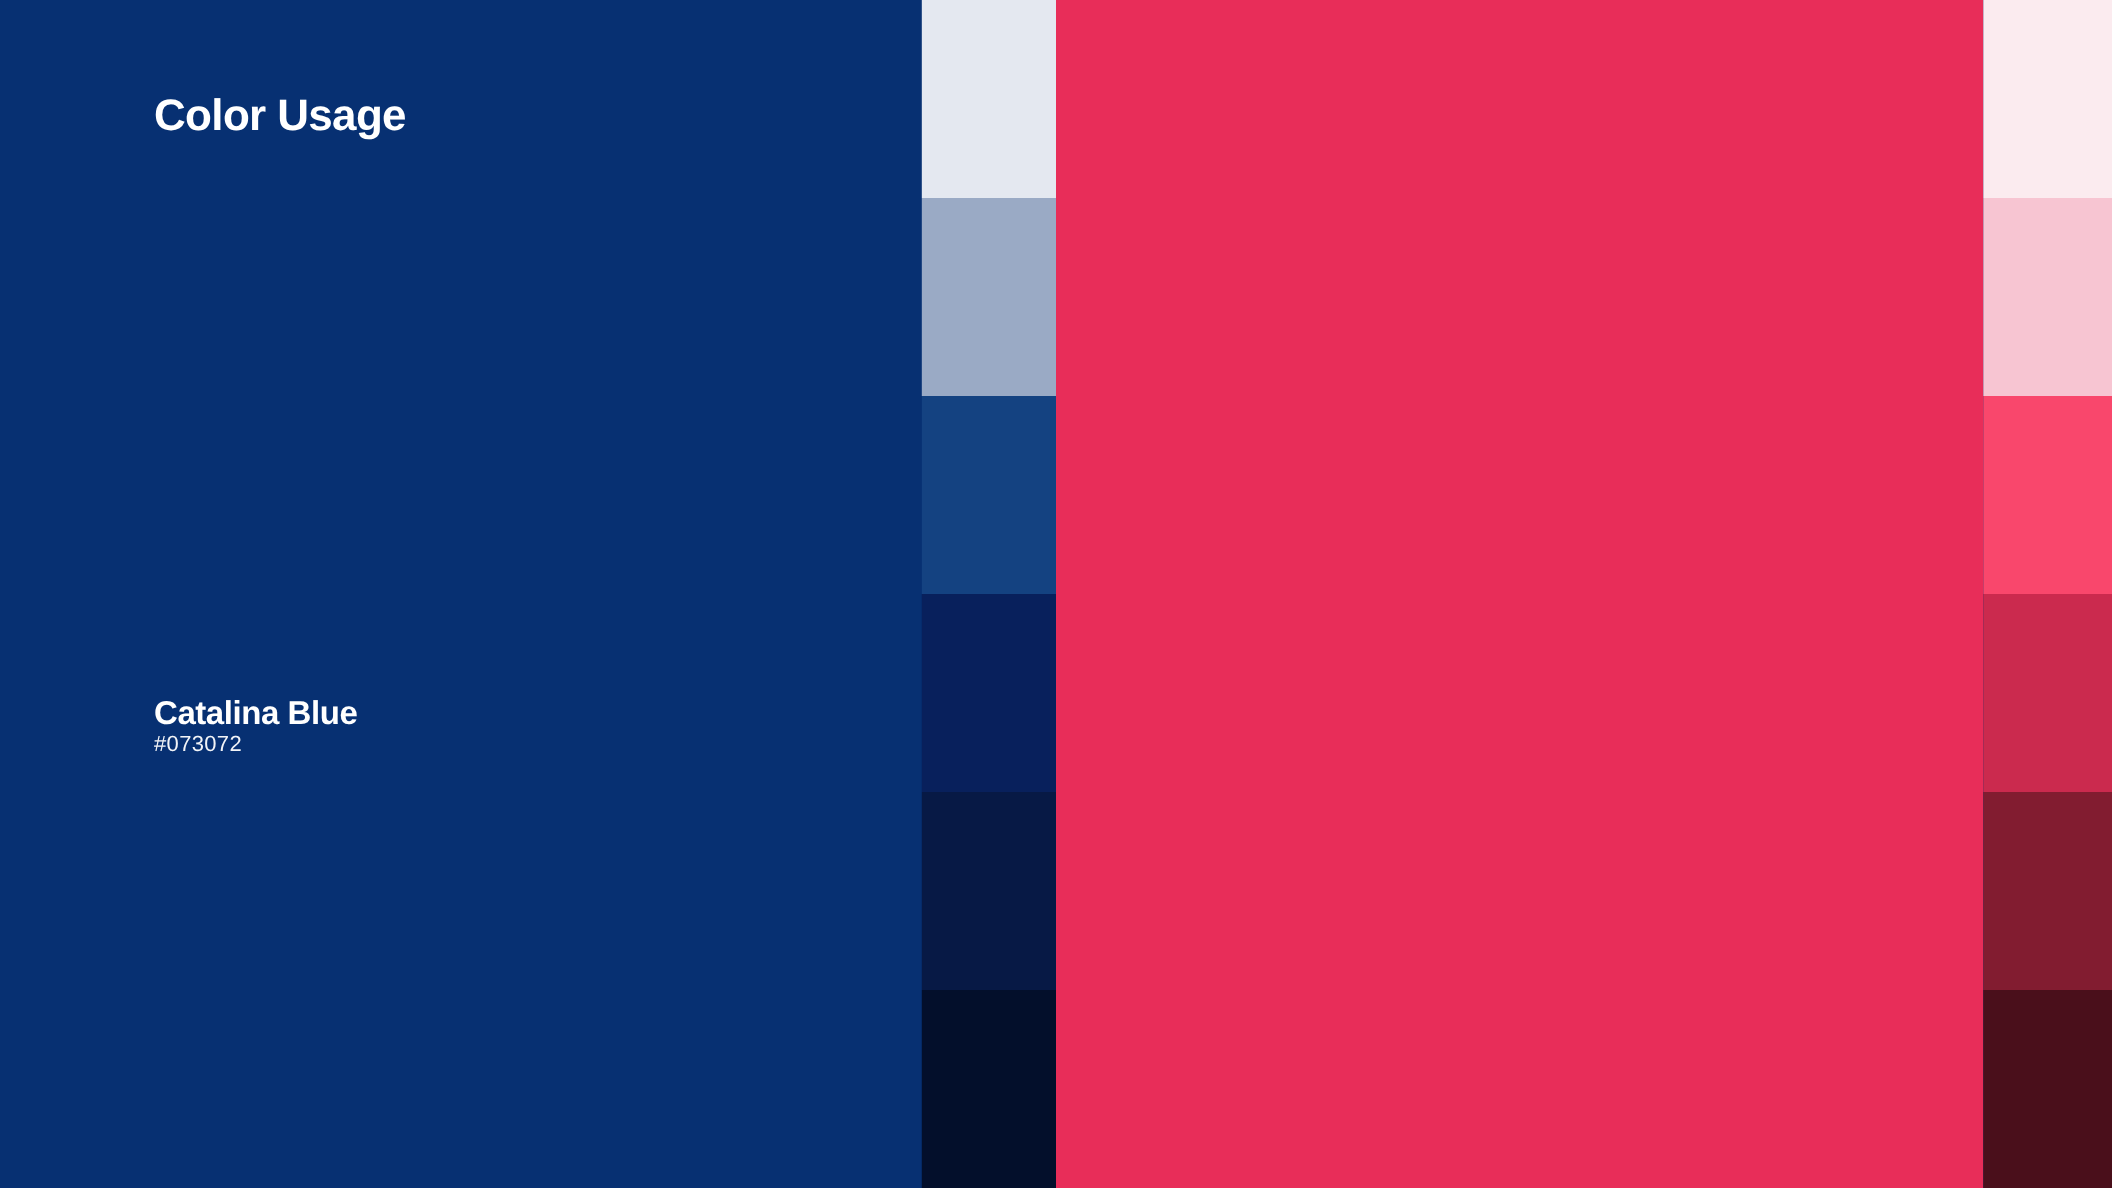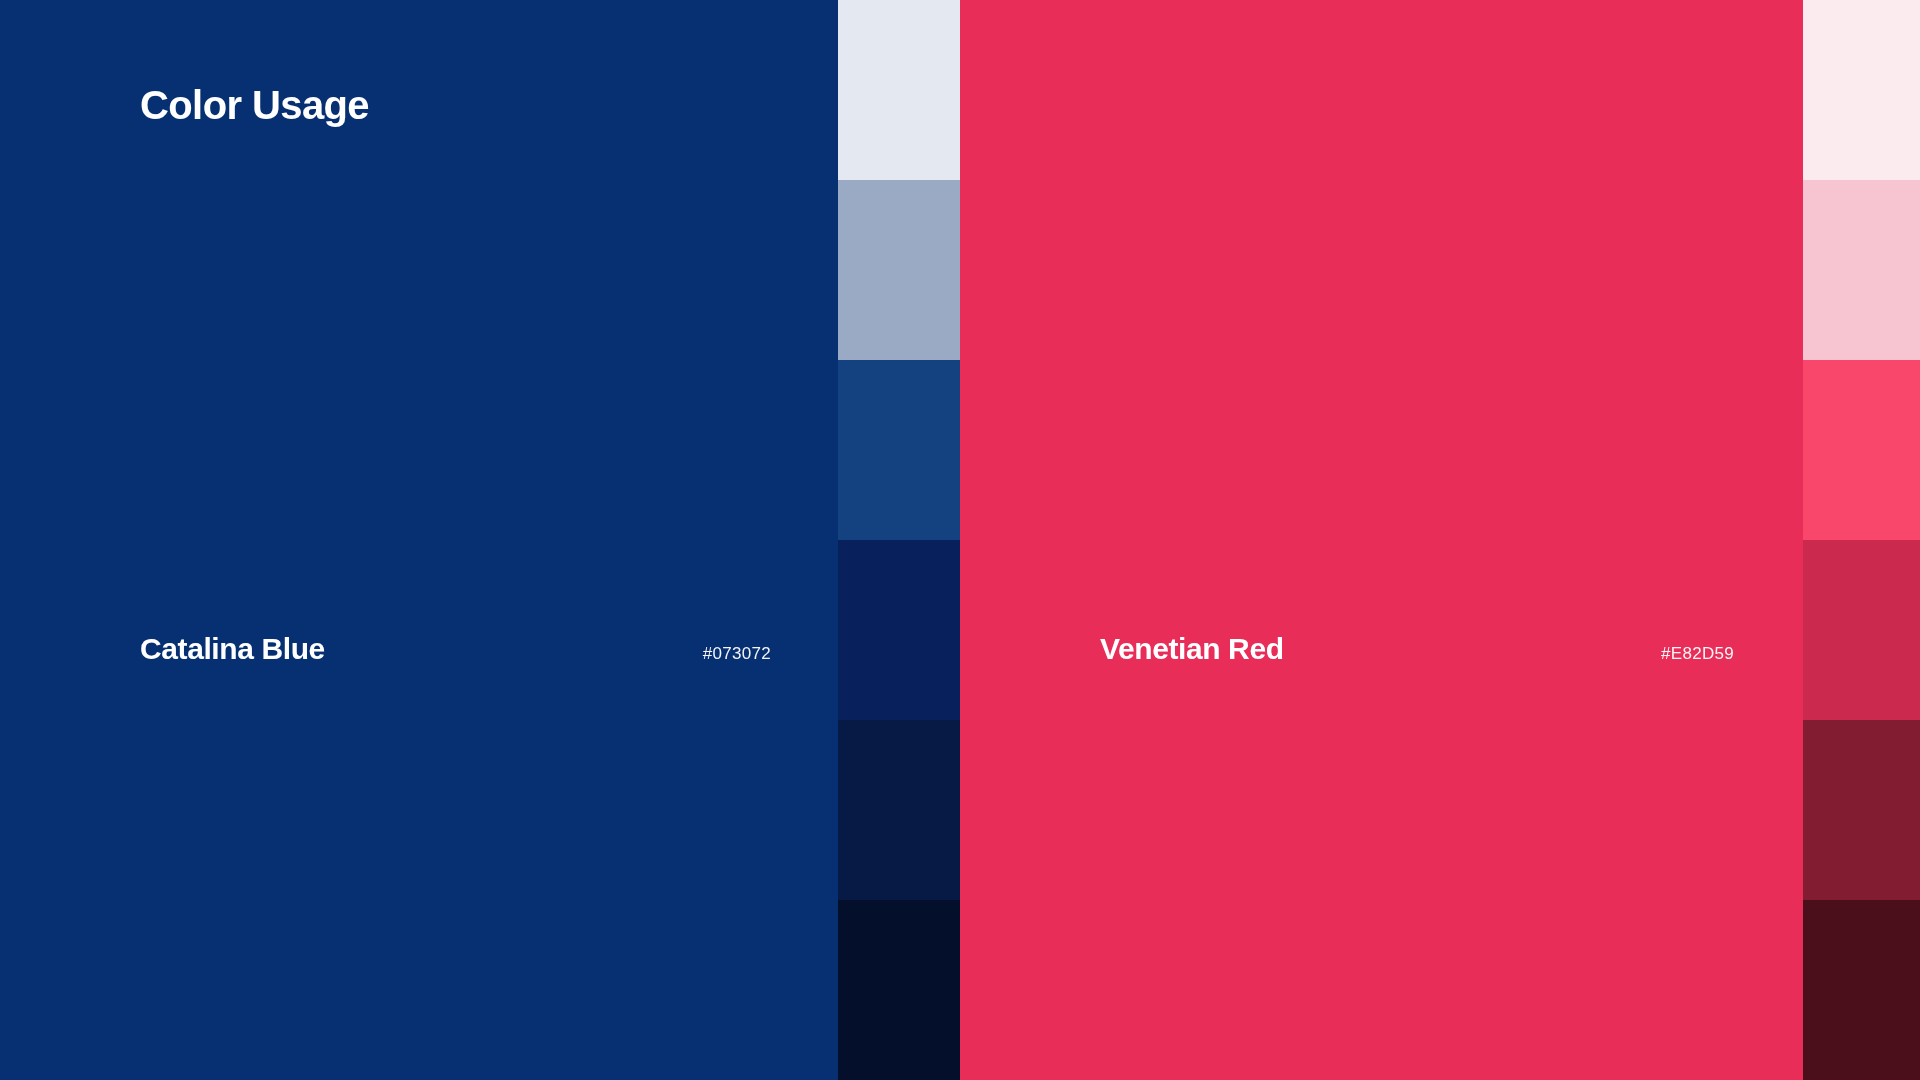--- a/index.html
+++ b/index.html
@@ -69,35 +69,36 @@
     white-space: nowrap;
   }
 
   
   .name-row {
     position: absolute;
     top: 632px;
     display: flex;
     align-items: baseline;
     justify-content: space-between;
+    flex-direction: column;
   }
 
   .name-row-blue { left: 140px; width: 631px; }
   .name-row-red  { left: 140px; width: 634px; }
 
   .color-name {
     font-size: 30px;
     font-weight: 700;
     letter-spacing: -0.4px;
     color: #ffffff;
     white-space: nowrap;
   }
 
   .color-hex {
-    font-size: 17px;
+    font-size: 20px;
     font-weight: 400;
     letter-spacing: 0.3px;
     color: #ffffff;
     white-space: nowrap;
     opacity: 0.95;
   }
 
   
   .color-desc {
     position: absolute;
@@ -136,24 +137,20 @@
       <div class="swatch" style="background: rgb(8, 32, 92);"></div>
       <div class="swatch" style="background: rgb(7, 25, 69);"></div>
       <div class="swatch" style="background: rgb(3, 15, 43);"></div>
     </div>
   </div>
 
   <div class="color-block block-red">
 
     <div class="panel panel-red" id="panel-red" style="background: rgb(232, 45, 89);">
 
-      <div class="name-row name-row-red">
-        <span class="color-name">Venetian Red</span>
-        <span class="color-hex">#E82D59</span>
-      </div>
 
     </div>
 
     <div class="swatch-col swatch-col-red" id="swatches-red">
       <div class="swatch" style="background: rgb(251, 235, 239);"></div>
       <div class="swatch" style="background: rgb(247, 197, 210);"></div>
       <div class="swatch" style="background: rgb(249, 71, 108);"></div>
       <div class="swatch" style="background: rgb(203, 42, 78);"></div>
       <div class="swatch" style="background: rgb(130, 28, 48);"></div>
       <div class="swatch" style="background: rgb(74, 15, 27);"></div>

